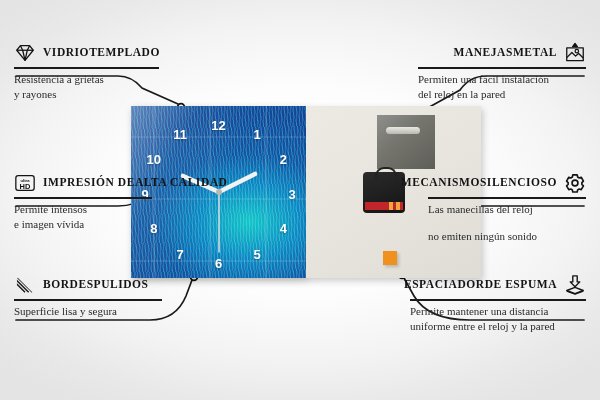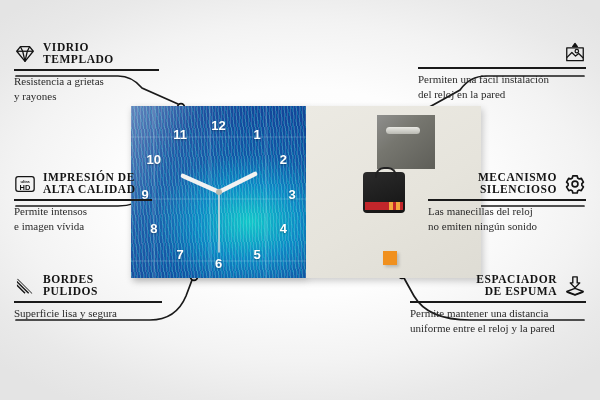--- a/index.html
+++ b/index.html
@@ -12,21 +12,21 @@
     position:relative;width:600px;height:400px;
     background:
       radial-gradient(ellipse 70% 62% at 50% 48%, #ffffff 0%, #fdfdfd 42%, #f3f3f3 68%, #e9e9e9 86%, #e4e4e4 100%);
   }
   #wires{position:absolute;left:0;top:0;width:600px;height:400px;pointer-events:none;}
 
   
   .feat{position:absolute;}
   .feat .head{display:flex;align-items:center;gap:7px;}
   .feat.right .head{flex-direction:row;justify-content:flex-end;}
-  .titles{display:flex;flex-direction:column;line-height:1.04;}
+  .titles{display:flex;flex-direction:row;line-height:1.04;}
   .t1,.t2{
     font-family:"Liberation Serif", serif;
     font-weight:700;font-size:11.5px;letter-spacing:.55px;color:#141414;
     white-space:nowrap;
   }
   .feat.right .t1,.feat.right .t2{text-align:right;}
   .rule{height:1.6px;background:#1a1a1a;margin-top:3px;}
   .desc{
     font-family:"Liberation Serif", serif;
     font-size:11px;line-height:1.42;color:#2a2a2a;margin-top:3px;white-space:nowrap;
@@ -228,20 +228,24 @@
         <span class="t1">BORDES</span>
         <span class="t2">PULIDOS</span>
       </div>
     </div>
     <div class="rule"></div>
     <div class="desc">Superficie lisa y segura</div>
   </div>
 
   <div class="feat right" id="f-manejas">
     <div class="head">
+      <div class="titles">
+        <span class="t1">MANEJAS</span>
+        <span class="t2">METAL</span>
+      </div>
       <svg class="ic" viewBox="0 0 24 24">
         <g fill="none" stroke="#141414" stroke-width="1.4" stroke-linejoin="round">
           <path d="M12,1.6 L9.4,5 H14.6 Z" fill="#141414"></path>
           <rect x="3" y="6.4" width="18" height="14"></rect>
           <path d="M3,17 L8.6,11.4 L12.6,15.4 L16,12.6 L21,17.4"></path>
           <circle cx="14" cy="10" r="1.9"></circle>
         </g>
       </svg>
     </div>
     <div class="rule"></div>
@@ -257,21 +261,21 @@
       </div>
       <svg class="ic" viewBox="0 0 24 24">
         <g fill="none" stroke="#141414" stroke-width="1.8" stroke-linejoin="round" stroke-linecap="round">
           <path d="M9.6,3.2 h4.8 l.5,2.3 1.7,1 2.2,-.8 2.4,4.2 -1.7,1.6 0,2 1.7,1.6 -2.4,4.2 -2.2,-.8 -1.7,1 -.5,2.3 h-4.8 l-.5,-2.3 -1.7,-1 -2.2,.8 -2.4,-4.2 1.7,-1.6 0,-2 -1.7,-1.6 2.4,-4.2 2.2,.8 1.7,-1 Z"></path>
           <circle cx="12" cy="12" r="3.2"></circle>
         </g>
       </svg>
     </div>
     <div class="rule"></div>
     <div class="desc">Las manecillas del reloj</div>
-    <div class="desc" style="margin-top:0">no emiten ningún sonido</div>
+    <div class="desc" style="margin-top:12px">no emiten ningún sonido</div>
   </div>
 
   <div class="feat right" id="f-espaciador">
     <div class="head">
       <div class="titles">
         <span class="t1">ESPACIADOR</span>
         <span class="t2">DE ESPUMA</span>
       </div>
       <svg class="ic" viewBox="0 0 24 24">
         <g fill="none" stroke="#141414" stroke-width="1.5" stroke-linejoin="round">

